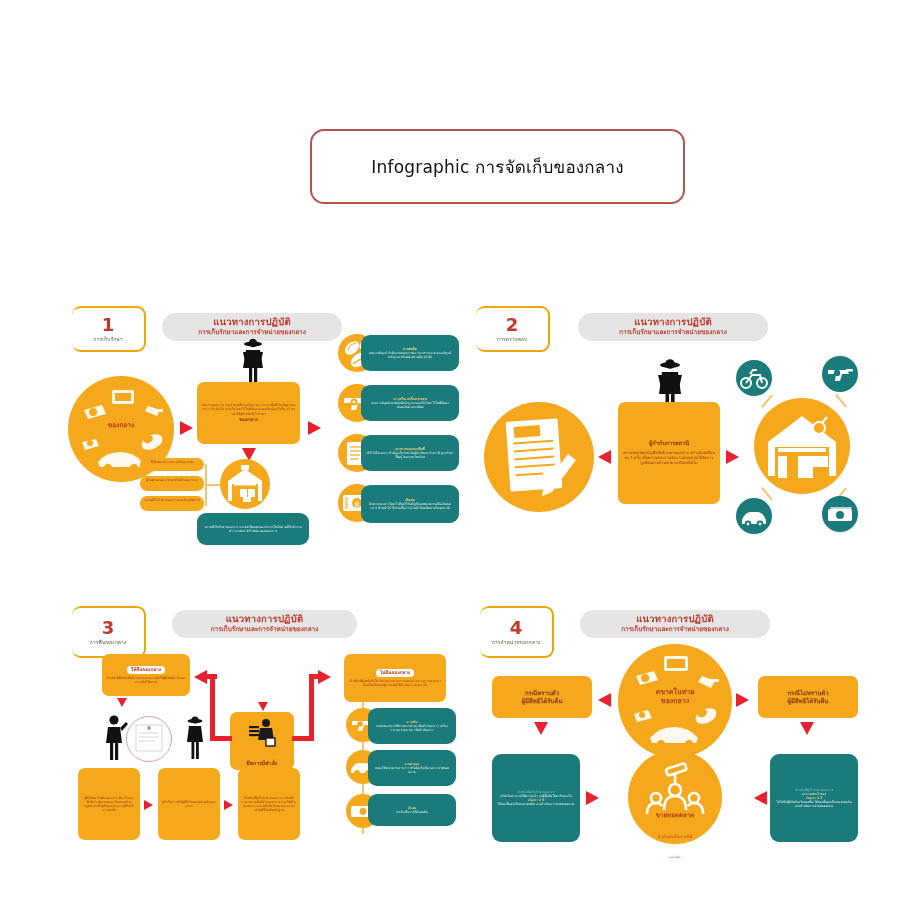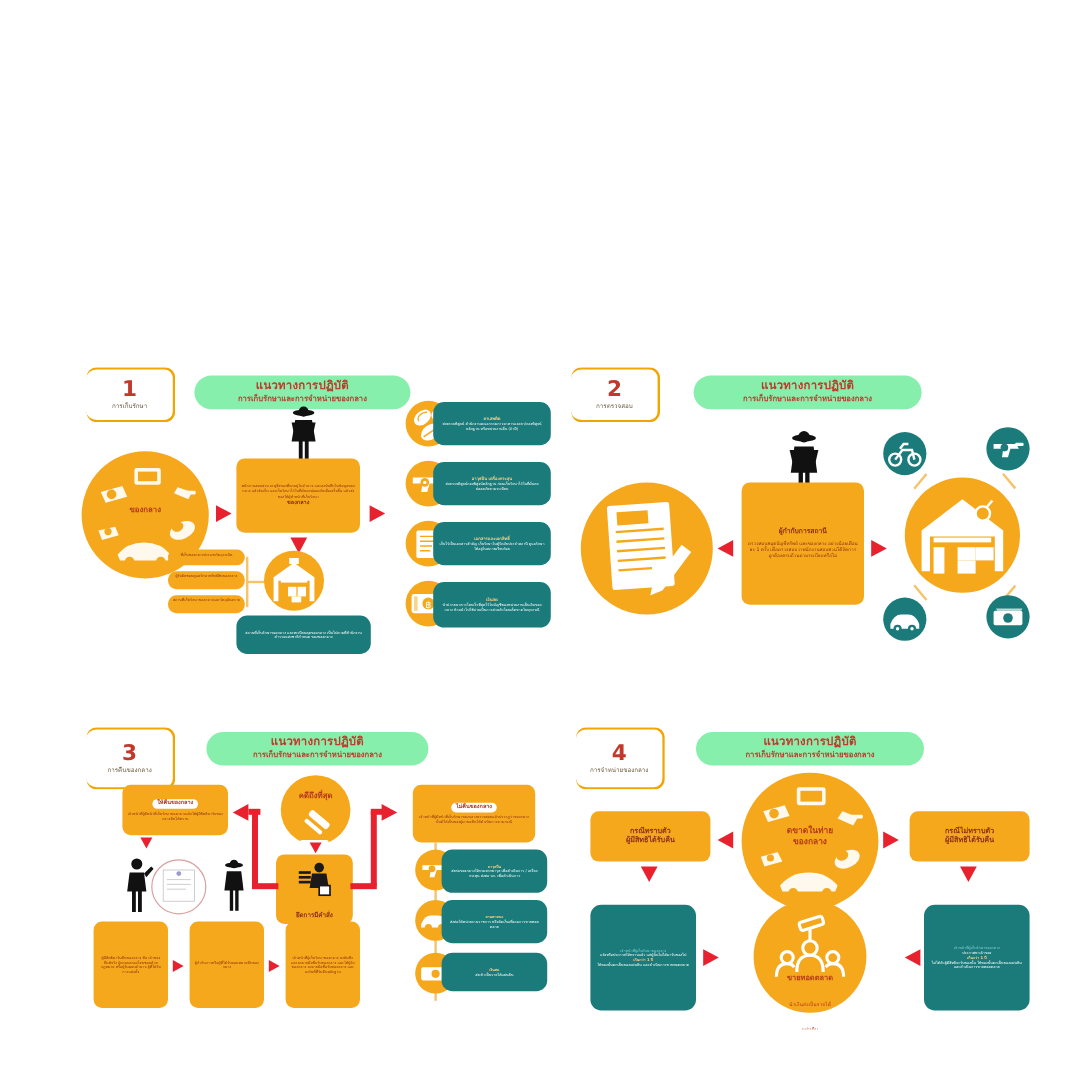--- a/index.html
+++ b/index.html
@@ -37,21 +37,21 @@
     border:2px solid #f0a500;border-radius:9px;background:#fff;
     box-sizing:border-box;display:flex;flex-direction:column;
     align-items:center;justify-content:center;line-height:1;
     border-left:none;
   }
   .num-badge .num{font-size:18px;font-weight:bold;color:#c0392b;line-height:1;}
   .num-badge .nlabel{font-size:5.2px;color:#6b5b3e;margin-top:2px;text-align:center;line-height:1.25;}
 
   
   .banner{
-    position:absolute;border-radius:16px;background:#86efac;
+    position:absolute;border-radius:16px;background:#e5e5e5;
     text-align:center;padding:4px 12px;box-sizing:border-box;
   }
   .banner .b1{font-size:9.5px;font-weight:bold;color:#c0392b;line-height:1.15;letter-spacing:.2px;}
   .banner .b2{font-size:6.4px;font-weight:bold;color:#c0392b;line-height:1.2;margin-top:1px;}
 
   
   .circ{position:absolute;border-radius:50%;background:#f5a81c;}
   .circ.teal{background:#1b7b7b;}
   .ybox{
     position:absolute;background:#f5a81c;border-radius:7px;box-sizing:border-box;
@@ -80,20 +80,23 @@
 
   .connector{position:absolute;background:#f3c46a;}
   svg.ic{display:block;}
   .cap{position:absolute;text-align:center;color:#b5381a;font-weight:bold;}
 </style>
 </head>
 <body>
 
 <div class="page">
 
+  <div id="title-box">
+    <span class="title-text">Infographic การจัดเก็บของกลาง</span>
+  </div>
 
   <div class="panel" id="panel-1">
 
     <div class="num-badge">
       <span class="num">1</span>
       <span class="nlabel">การเก็บรักษา</span>
     </div>
 
     <div class="banner" style="left:100px;top:15px;width:180px;">
       <div class="b1">แนวทางการปฏิบัติ</div>
@@ -330,28 +333,20 @@
     <div class="num-badge" style="height:52px;">
       <span class="num">3</span>
       <span class="nlabel">การคืนของกลาง</span>
     </div>
 
     <div class="banner" style="left:110px;top:12px;width:185px;">
       <div class="b1">แนวทางการปฏิบัติ</div>
       <div class="b2">การเก็บรักษาและการจำหน่ายของกลาง</div>
     </div>
 
-    <div class="circ" style="left:172px;top:48px;width:58px;height:58px;">
-      <svg class="ic" width="58" height="58" viewBox="0 0 58 58" style="position:absolute;top:14px;">
-        <rect x="22" y="20" width="20" height="6" rx="2" fill="#fff" transform="rotate(40 32 23)"></rect>
-        <rect x="18" y="27" width="18" height="3.5" rx="1.6" fill="#fff" transform="rotate(40 27 29)"></rect>
-        <rect x="16" y="40" width="24" height="4" rx="2" fill="#fff"></rect>
-      </svg>
-      <div class="cap" style="left:0;top:12px;width:58px;font-size:6.5px;">คดีถึงที่สุด</div>
-    </div>
 
     <div class="arrow arw-d-sm" style="left:196px;top:104px;"></div>
 
     <div class="ybox" style="left:168px;top:114px;width:64px;height:58px;display:flex;flex-direction:column;align-items:center;justify-content:flex-end;padding-bottom:3px;">
       <svg class="ic" style="position:absolute;top:4px;left:16px;" width="32" height="32" viewBox="0 0 32 32">
         <circle cx="20" cy="7" r="4" fill="#1a1a1a"></circle>
         <path d="M14 12 h12 l2 12 h-16z" fill="#1a1a1a"></path>
         <rect x="3" y="10" width="10" height="2.2" fill="#1a1a1a"></rect>
         <rect x="3" y="14" width="10" height="2.2" fill="#1a1a1a"></rect>
         <rect x="3" y="18" width="10" height="2.2" fill="#1a1a1a"></rect>

